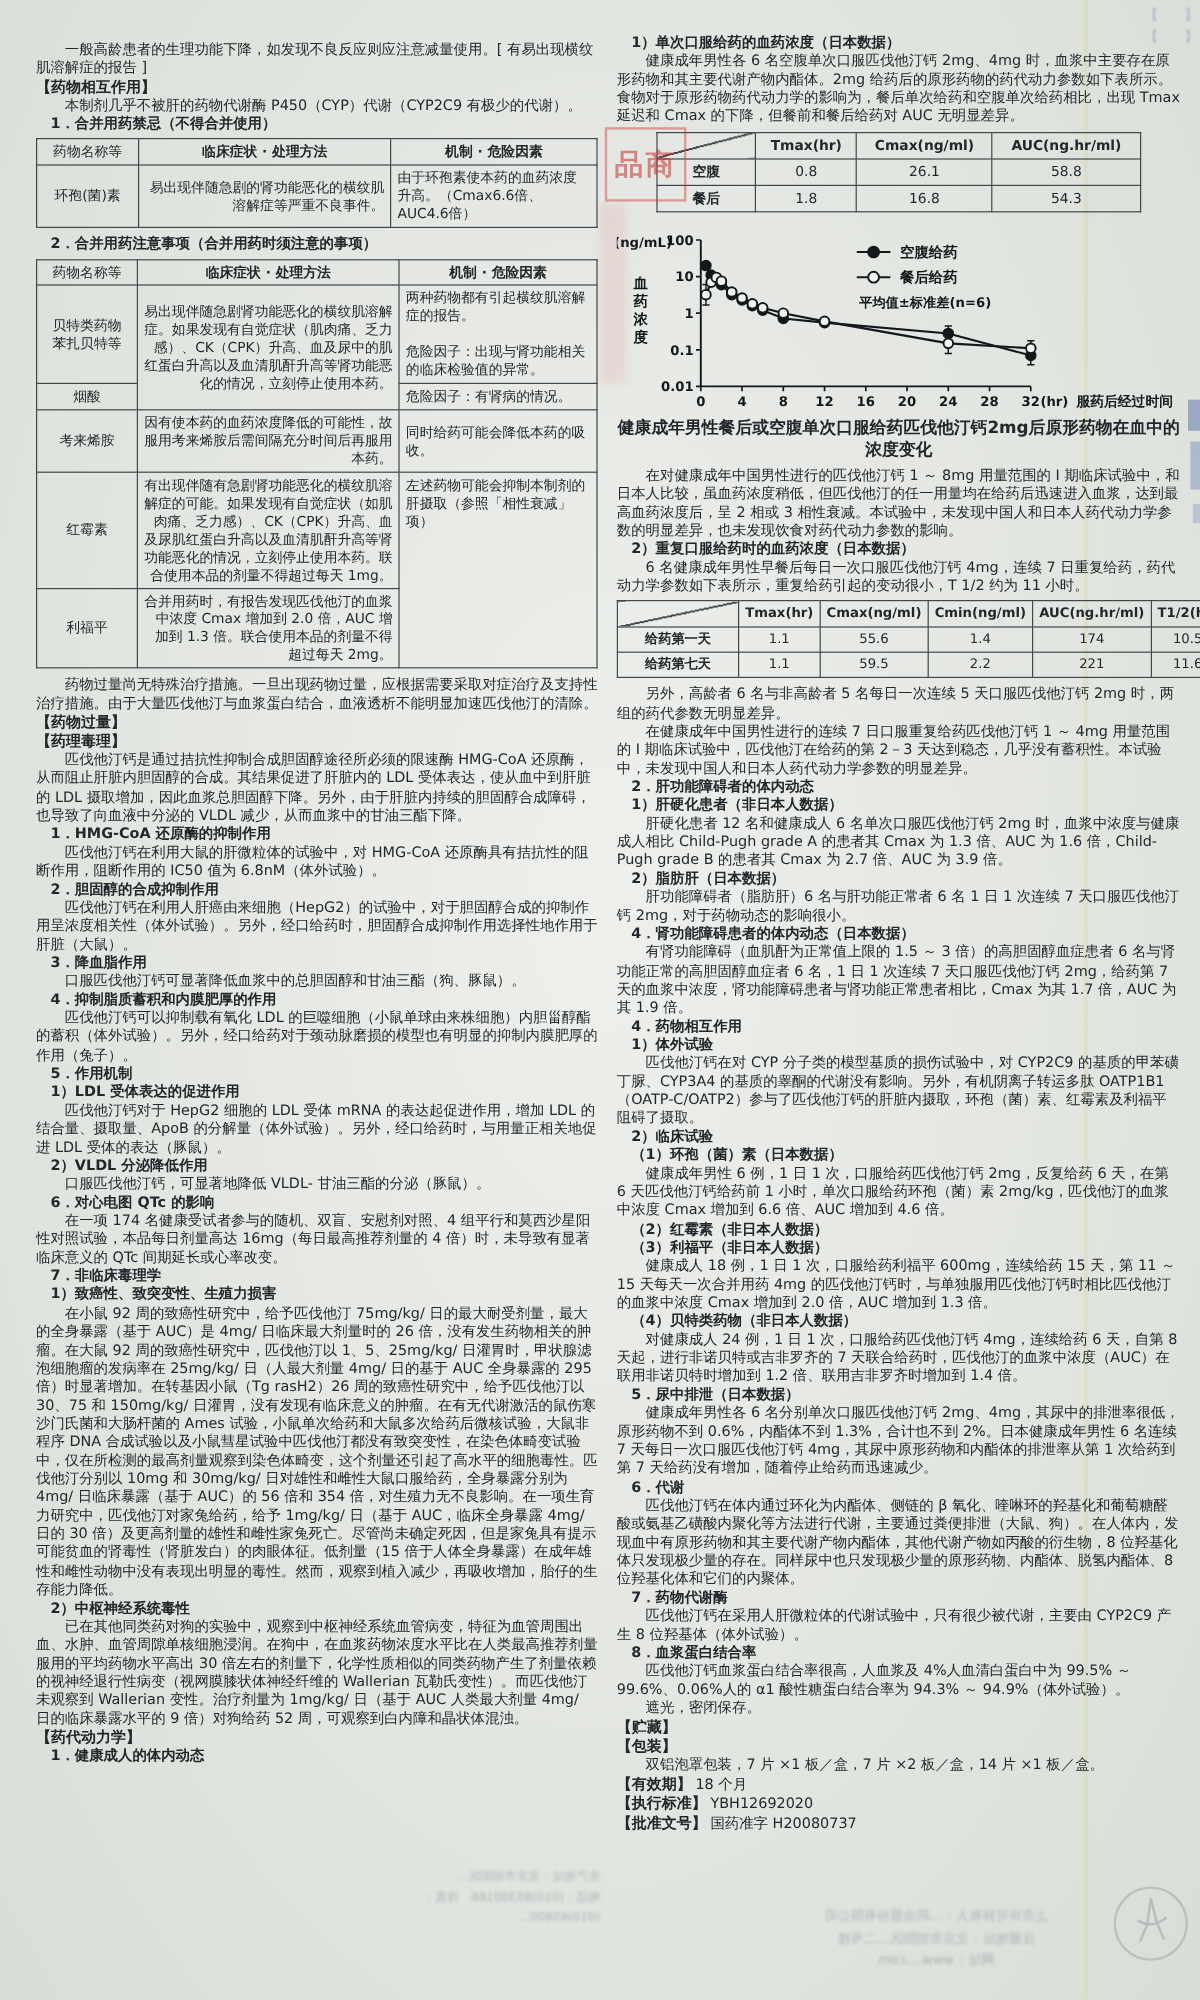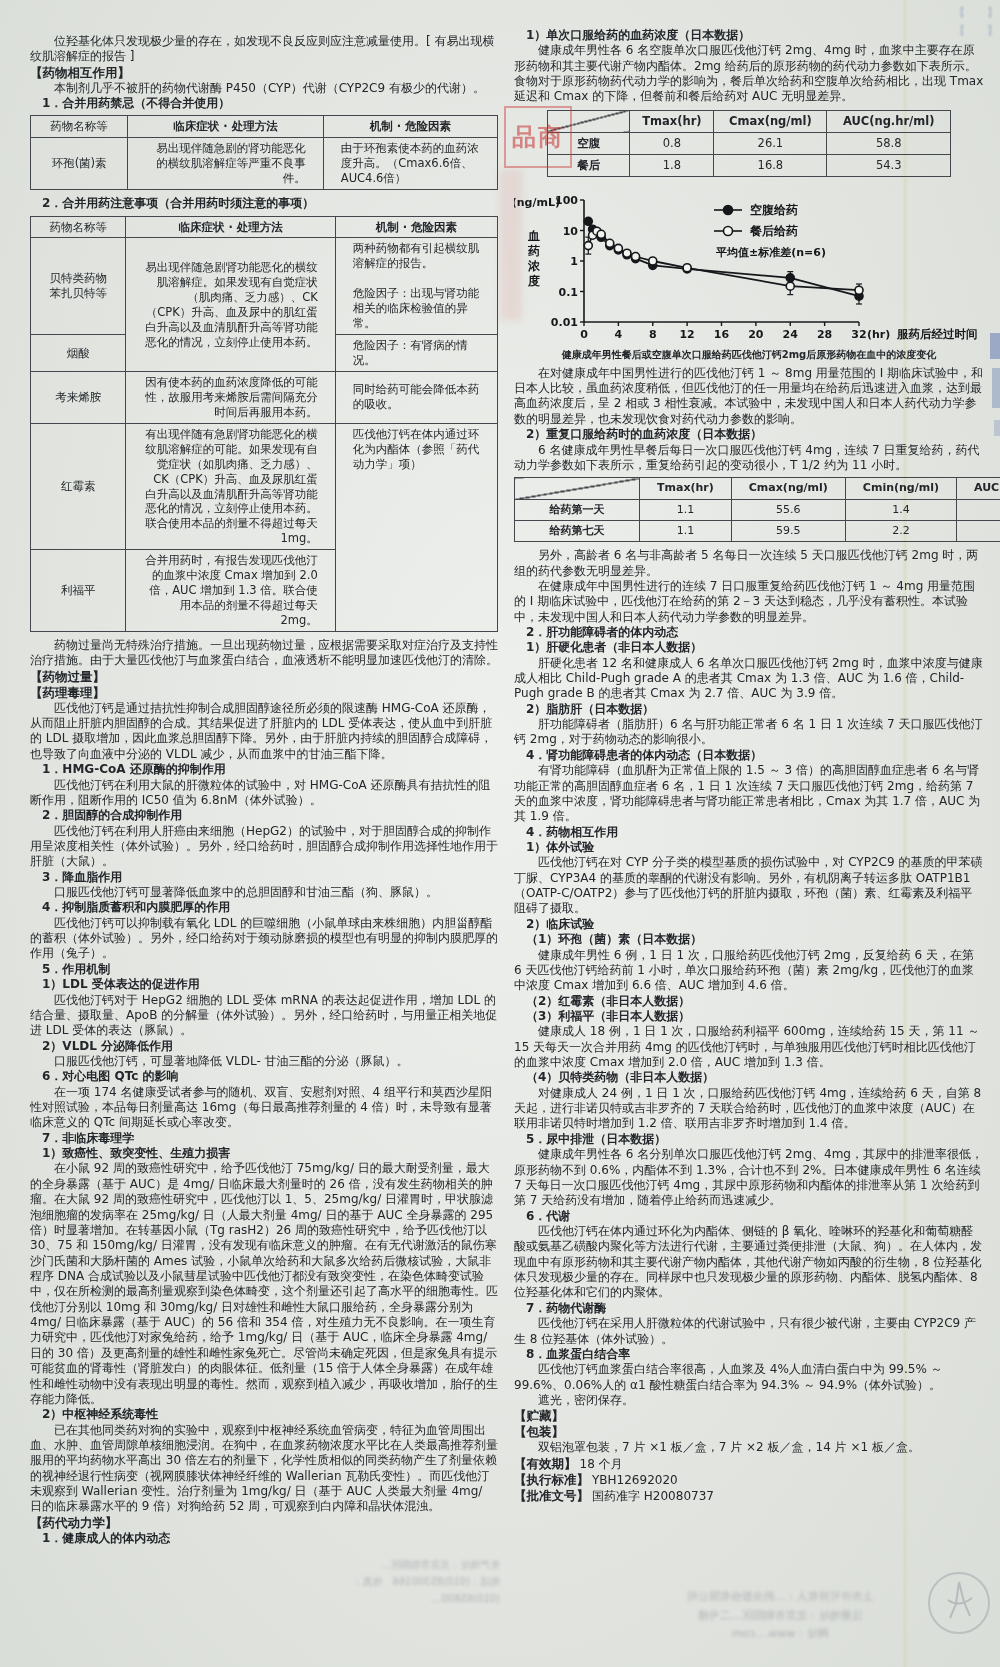--- a/index.html
+++ b/index.html
@@ -16,34 +16,34 @@
   .col-left{left:30px;top:34px;width:468px;}
   .col-right{left:514px;top:28px;width:470px;}
   .blk{margin:0;}
   .blk.h{font-weight:700;font-size:12.5px;}
   .blk.s{font-weight:700;text-indent:1em;}
   .blk.p{text-indent:2em;}
   .blk.hv .lbl{font-weight:700;font-size:12.5px;}
   .blk .val{margin-left:3px;}
   table{border-collapse:collapse;width:100%;margin:4px 0 6px 0;
     font-size:11.5px;line-height:1.3;color:#23272b;}
-  th,td{border:1.4px solid #43474b;padding:3px 17px;vertical-align:middle;}
+  th,td{border:1.4px solid #43474b;padding:3px 5px;vertical-align:middle;}
   thead th{font-weight:700;text-align:center;}
   td.drug,th.drug{text-align:center;font-weight:400;white-space:pre-line;width:90px;}
   td.symptom{width:252px;white-space:pre-line;text-align:right;}
   td.mech{width:190px;white-space:pre-line;text-align:left;}
   table.num-table{width:86%;margin:5px auto 7px auto;text-align:center;}
   table.num-table th,table.num-table td{padding:3px 4px;}
   table.num-table th.rowlab{font-weight:700;}
   table.rd{width:100%;font-size:11px;}
   th.diag{
     background:linear-gradient(to bottom right,transparent calc(50% - 0.8px),#43474b calc(50% - 0.8px),#43474b calc(50% + 0.8px),transparent calc(50% + 0.8px));
     min-width:58px;}
   .chart-wrap{margin:4px 0 0 0;}
-  .chart-caption{text-align:center;font-weight:700;font-size:10px;margin:1px 0 4px 0;}
+  .chart-caption{text-align:center;font-weight:700;font-size:14px;margin:1px 0 4px 0;}
   
   .artifact{position:absolute;pointer-events:none;}
   .stamp{left:504px;top:106px;width:64px;height:58px;z-index:2;
     border:2px solid rgba(205,60,60,.45);color:rgba(200,50,50,.55);
     font-size:24px;font-weight:700;display:flex;align-items:center;justify-content:center;
     filter:blur(.6px);letter-spacing:2px;}
   .stamp-smudge{left:500px;top:170px;width:22px;height:150px;z-index:0;
     background:rgba(220,120,120,.15);filter:blur(3px);}
   .corner-note{right:2px;top:4px;width:72px;z-index:0;color:rgba(60,90,160,.35);
     font-size:11px;line-height:1.6;filter:blur(1px);white-space:pre-line;text-align:right;}
@@ -76,21 +76,21 @@
 电话：(010)85300166　传真：(010)65800…</div>
 <div class="artifact logo-circle">
   <svg viewBox="0 0 58 58">
       <path d="M29 8 L26 30 L20 44 M29 8 L34 28 L40 42 M18 26 Q29 34 42 24" fill="none" stroke="rgba(140,145,155,.45)" stroke-width="2"></path>
     </svg>
 </div>
 
 <div class="col col-left">
   <div>
 
-      <div class="blk p"><span class="lbl">位羟基化体只发现极少量的存在，如发现不良反应则应注意减量使用。[ 有易出现横纹肌溶解症的报告 ]</span><span class="val"></span></div>
+      <div class="blk p"><span class="lbl">一般高龄患者的生理功能下降，如发现不良反应则应注意减量使用。[ 有易出现横纹肌溶解症的报告 ]</span><span class="val"></span></div>
       <div class="blk h"><span class="lbl">【药物相互作用】</span><span class="val"></span></div>
       <div class="blk p"><span class="lbl">本制剂几乎不被肝的药物代谢酶 P450（CYP）代谢（CYP2C9 有极少的代谢）。</span><span class="val"></span></div>
       <div class="blk s"><span class="lbl">1．合并用药禁忌（不得合并使用）</span><span class="val"></span></div>
     </div>
 
   <table>
     <thead>
       <tr>
         <th class="drug">药物名称等</th>
         <th>临床症状 · 处理方法</th>
@@ -133,21 +133,21 @@
         <td class="mech">危险因子：有肾病的情况。</td>
       </tr>
       <tr>
         <td class="drug">考来烯胺</td>
         <td class="symptom">因有使本药的血药浓度降低的可能性，故服用考来烯胺后需间隔充分时间后再服用本药。</td>
         <td class="mech">同时给药可能会降低本药的吸收。</td>
       </tr>
       <tr>
         <td class="drug">红霉素</td>
         <td class="symptom">有出现伴随有急剧肾功能恶化的横纹肌溶解症的可能。如果发现有自觉症状（如肌肉痛、乏力感）、CK（CPK）升高、血及尿肌红蛋白升高以及血清肌酐升高等肾功能恶化的情况，立刻停止使用本药。联合使用本品的剂量不得超过每天 1mg。</td>
-        <td class="mech" rowspan="2" style="vertical-align:top;">匹伐他汀钙在体内通过环化为内酯体（参照「药代动力学」项）</td>
+        <td class="mech" rowspan="2" style="vertical-align:top;">左述药物可能会抑制本制剂的肝摄取（参照「相性衰减」项）</td>
       </tr>
       <tr>
         <td class="drug">利福平</td>
         <td class="symptom">合并用药时，有报告发现匹伐他汀的血浆中浓度 Cmax 增加到 2.0 倍，AUC 增加到 1.3 倍。联合使用本品的剂量不得超过每天 2mg。</td>
       </tr>
     </tbody>
   </table>
 
   <div>
 

